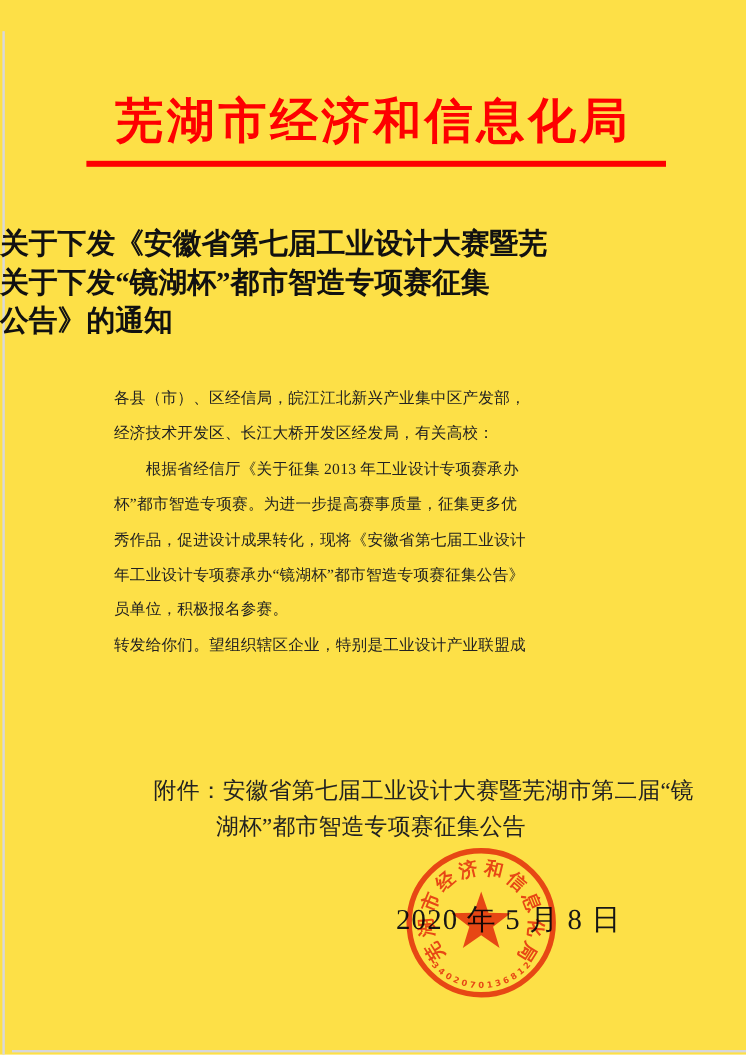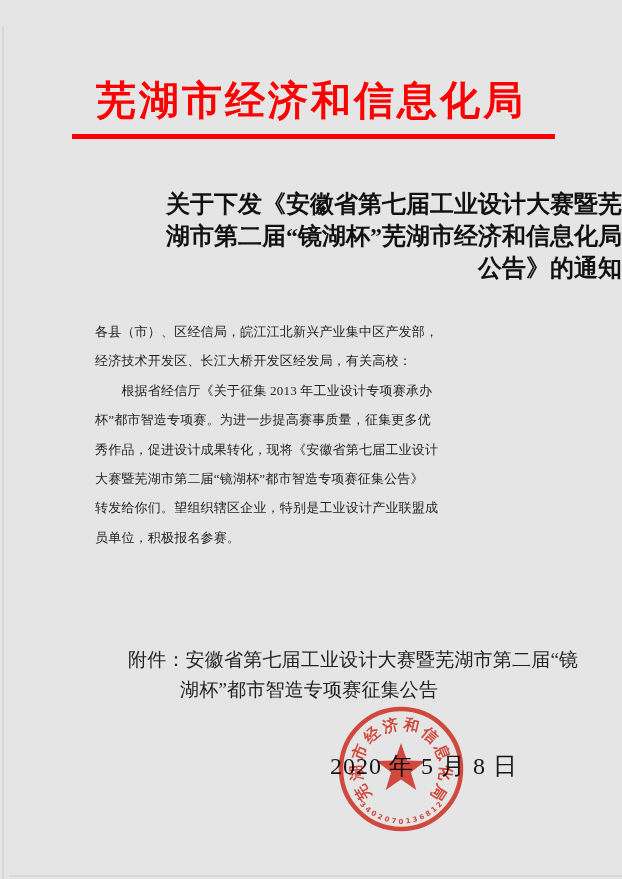--- a/index.html
+++ b/index.html
@@ -1,20 +1,20 @@
 <!DOCTYPE html>
 <html><head>
 <meta charset="utf-8">
 <style>
   html, body { margin: 0; padding: 0; background: #ffffff; }
   .page {
     position: relative;
     width: 622px;
     height: 879px;
-    background: #e5e5e5;
+    background: #fde047;
     overflow: hidden;
     font-family: "Liberation Serif", "DejaVu Serif", serif;
     color: #1f1f1f;
   }
   .edge-left {
     position: absolute; left: 2px; top: 26px; width: 2px; height: 853px;
     background: #d7d7dc;
   }
   .edge-bottom {
     position: absolute; left: 10px; bottom: 2px; width: 612px; height: 2px;
@@ -28,21 +28,21 @@
     letter-spacing: 3px;
     line-height: 46px;
     white-space: nowrap;
   }
   .red-rule {
     position: absolute; top: 134px; left: 72px; width: 483px; height: 5px;
     background: #fe0000;
   }
   .doc-title {
     position: absolute; top: 188px; left: 0; width: 100%;
-    text-align: right;
+    text-align: left;
     font-size: 24px; font-weight: bold;
     line-height: 32px;
     color: #111;
   }
   .doc-body {
     position: absolute; top: 317px; left: 95px; width: 444px;
     font-size: 13px;
     line-height: 29.4px;
     color: #222;
   }
@@ -75,33 +75,33 @@
 
   <div class="edge-left"></div>
   <div class="edge-bottom"></div>
 
   <div class="agency-header">芜湖市经济和信息化局</div>
 
   <div class="red-rule"></div>
 
   <div class="doc-title">
     <div>关于下发《安徽省第七届工业设计大赛暨芜</div>
-    <div>湖市第二届“镜湖杯”芜湖市经济和信息化局</div>
+    <div>关于下发“镜湖杯”都市智造专项赛征集</div>
     <div>公告》的通知</div>
   </div>
 
   <div class="doc-body">
     <div class="line">各县（市）、区经信局，皖江江北新兴产业集中区产发部，</div>
     <div class="line">经济技术开发区、长江大桥开发区经发局，有关高校：</div>
     <div class="line">　　根据省经信厅《关于征集 2013 年工业设计专项赛承办</div>
     <div class="line">杯”都市智造专项赛。为进一步提高赛事质量，征集更多优</div>
     <div class="line">秀作品，促进设计成果转化，现将《安徽省第七届工业设计</div>
-    <div class="line">大赛暨芜湖市第二届“镜湖杯”都市智造专项赛征集公告》</div>
+    <div class="line">年工业设计专项赛承办“镜湖杯”都市智造专项赛征集公告》</div>
+    <div class="line">员单位，积极报名参赛。</div>
     <div class="line">转发给你们。望组织辖区企业，特别是工业设计产业联盟成</div>
-    <div class="line">员单位，积极报名参赛。</div>
   </div>
 
   <div class="attachment">
     <div class="line">附件：安徽省第七届工业设计大赛暨芜湖市第二届“镜</div>
     <div class="line">湖杯”都市智造专项赛征集公告</div>
   </div>
 
   <div class="doc-date">2020 年 5 月 8 日</div>
 
   <div class="seal">

